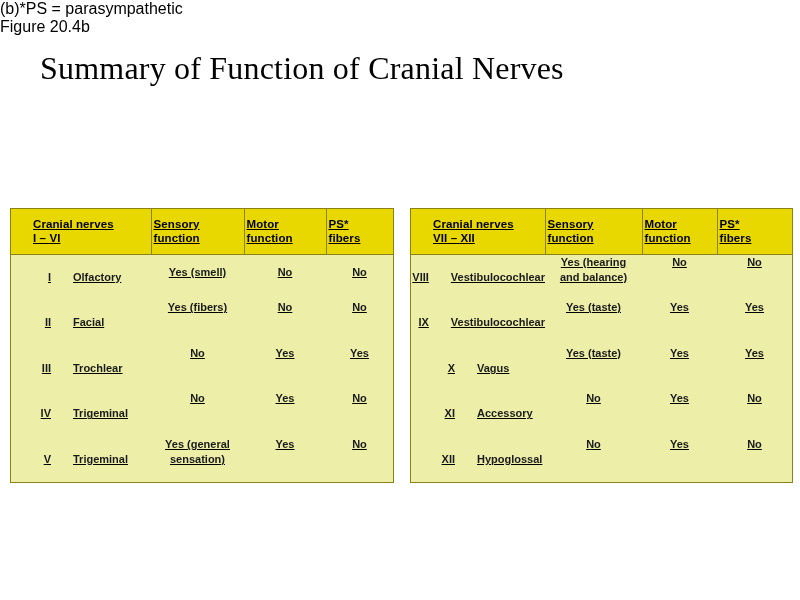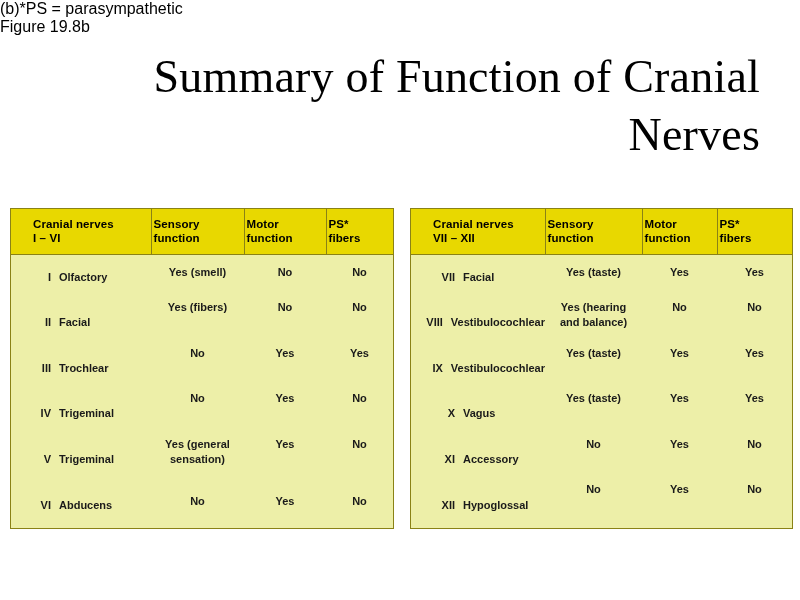--- a/index.html
+++ b/index.html
@@ -14,23 +14,23 @@
     overflow: hidden;
     position: relative;
   }
 
   
   .slide-title {
     position: absolute;
     left: 40px;
     top: 48px;
     width: 720px;
-    text-align: right;
+    text-align: left;
     font-family: "Liberation Serif", serif;
-    font-size: 46px;
+    font-size: 32px;
     line-height: 1.26;
     color: #000000;
     font-weight: 400;
     letter-spacing: 0.2px;
   }
 
   
   .figure-area {
     position: absolute;
     left: 0;
@@ -38,20 +38,21 @@
     width: 800px;
     height: 230px;
   }
 
   .nerve-table {
     position: absolute;
     top: 0;
     border: 1px solid #8a8216;
     background: #edefa8;
     box-sizing: border-box;
+    text-decoration: underline;
   }
   .nerve-table.left  { left: 10px;  width: 384px; }
   .nerve-table.right { left: 410px; width: 383px; }
 
   table.tbl {
     border-collapse: collapse;
     width: 100%;
     table-layout: fixed;
   }
 
@@ -99,21 +100,21 @@
     align-items: baseline;
   }
   .num {
     display: inline-block;
     text-align: right;
     font-weight: bold;
   }
   .left .num  { width: 40px; }
   .right .num { width: 44px; }
   .nname {
-    padding-left: 8px;
+    padding-left: 22px;
     font-weight: bold;
   }
 
   
   .left col.c1 { width: 140px; }
   .left col.c2 { width: 93px;  }
   .left col.c3 { width: 82px;  }
   .left col.c4 { width: 67px;  }
   
   .right col.c1 { width: 134px; }
@@ -235,31 +236,20 @@
             <span class="nerve-inner">
               <span class="num">V</span>
               <span class="nname">Trigeminal</span>
             </span>
           </td>
           <td>Yes (general
 sensation)</td>
           <td>Yes</td>
           <td>No</td>
         </tr>
-        <tr class="gap">
-          <td class="nerve-cell">
-            <span class="nerve-inner">
-              <span class="num">VI</span>
-              <span class="nname">Abducens</span>
-            </span>
-          </td>
-          <td>No</td>
-          <td>Yes</td>
-          <td>No</td>
-        </tr>
         <tr class="bottom-pad">
           <td></td>
             <td></td>
           <td></td>
             <td></td>
         </tr>
       </tbody>
     </table>
   </div>
 
@@ -285,31 +275,20 @@
             <span>Motor</span><br>
             <span>function</span>
           </th>
           <th>
             <span>PS*</span><br>
             <span>fibers</span>
           </th>
         </tr>
       </thead>
       <tbody>
-        <tr class="first">
-          <td class="nerve-cell">
-            <span class="nerve-inner">
-              <span class="num">VII</span>
-              <span class="nname">Facial</span>
-            </span>
-          </td>
-          <td>Yes (taste)</td>
-          <td>Yes</td>
-          <td>Yes</td>
-        </tr>
         <tr>
           <td class="nerve-cell">
             <span class="nerve-inner">
               <span class="num">VIII</span>
               <span class="nname">Vestibulocochlear</span>
             </span>
           </td>
           <td>Yes (hearing
 and balance)</td>
           <td>No</td>
@@ -368,13 +347,13 @@
       </tbody>
     </table>
   </div>
 
 </div>
 
 <div class="fig-caption">
   <span class="blabel">(b)</span><span class="ps-note">*PS = parasympathetic</span>
 </div>
 
-<div class="figure-number">Figure 19.8b</div>
+<div class="figure-number">Figure 20.4b</div>
 
 </body></html>

